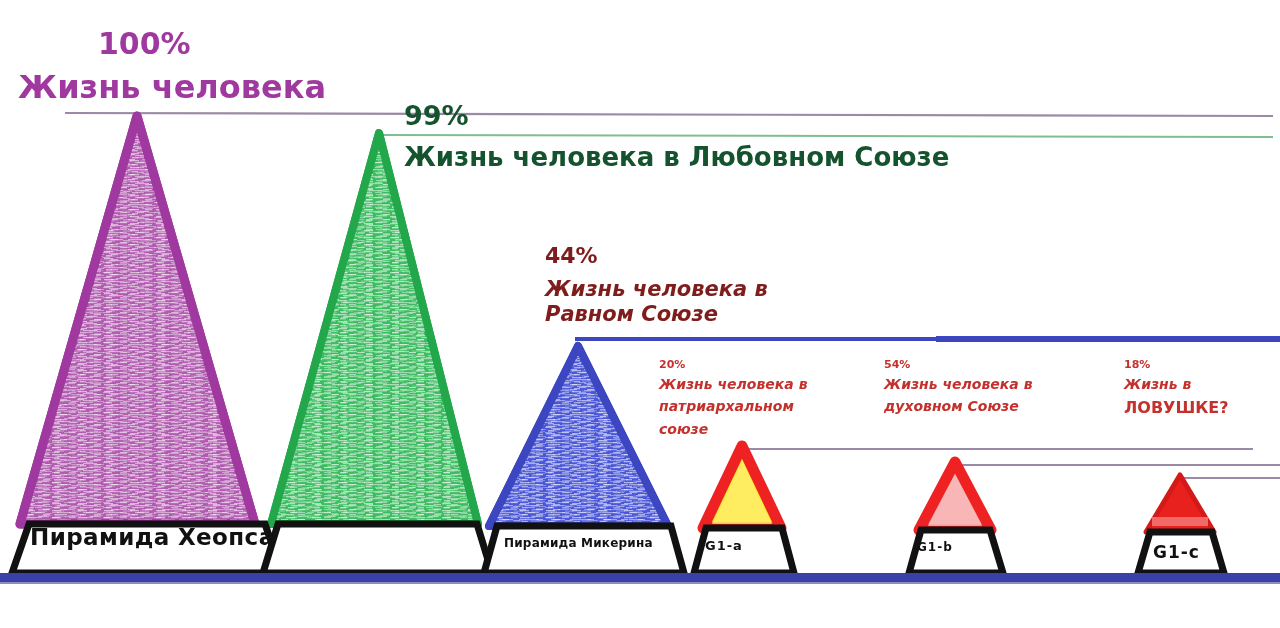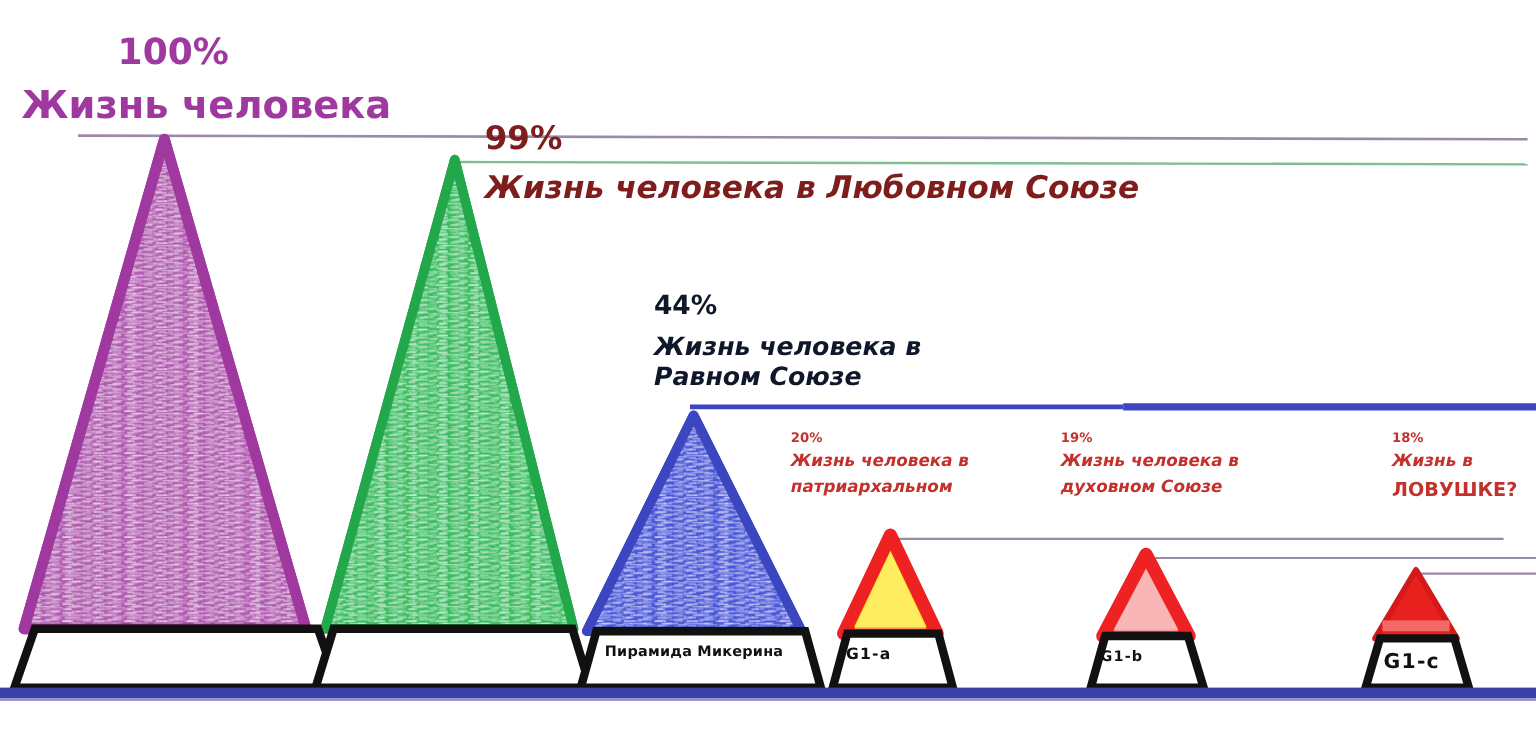--- a/index.html
+++ b/index.html
@@ -12,36 +12,36 @@
   svg.layer{position:absolute;left:0;top:0;width:1280px;height:628px;overflow:visible;}
   .lbl{position:absolute;white-space:nowrap;font-weight:bold;line-height:1.18;}
   .pct{font-weight:bold;}
 
   
   .g-purple{color:#A0399F;}
   #pct-100{left:98px;top:14px;font-size:30px;}
   #txt-100{left:18px;top:57px;font-size:32px;}
 
   
-  .g-green{color:#7f1d1d;}
+  .g-green{color:#14532d;}
   #pct-99{left:404px;top:88px;font-size:27px;}
-  #txt-99{left:404px;top:130px;font-size:26px;font-style:italic;}
+  #txt-99{left:404px;top:130px;font-size:26px;}
 
   
-  .g-blue{color:#0f172a;}
+  .g-blue{color:#7f1d1d;}
   #pct-44{left:545px;top:231px;font-size:22px;}
   #txt-44{left:545px;top:265px;font-size:21px;font-style:italic;}
 
   
   .g-red{color:#C4302B;}
   .red-blk{font-size:14px;line-height:1.58;}
   .red-pct{font-size:11px;}
   #red-a{left:659px;top:344px;}
   #red-b{left:884px;top:344px;}
-  #red-c{left:1124px;top:344px;margin-left:36px;}
+  #red-c{left:1124px;top:344px;}
   .red-ital{font-style:italic;}
   .red-caps{font-size:16px;}
 
   
   .base-cap{
     position:absolute;white-space:nowrap;color:#111111;
     font-weight:bold;text-align:center;
   }
   #cap-1{left:30px;top:512px;font-size:23px;letter-spacing:.4px;}
   #cap-2{left:288px;top:521px;font-size:19px;letter-spacing:.3px;}
@@ -140,32 +140,34 @@
   <div class="lbl pct g-blue" id="pct-44">44%</div>
   <div class="lbl g-blue" id="txt-44">
     <div>Жизнь человека в</div>
     <div>Равном Союзе</div>
   </div>
 
   <div class="lbl g-red red-blk" id="red-a">
     <div class="red-pct">20%</div>
     <div class="red-ital">Жизнь человека в</div>
     <div class="red-ital">патриархальном</div>
+    <div class="red-ital">союзе</div>
   </div>
 
   <div class="lbl g-red red-blk" id="red-b">
-    <div class="red-pct">19%</div>
+    <div class="red-pct">54%</div>
     <div class="red-ital">Жизнь человека в</div>
     <div class="red-ital">духовном Союзе</div>
   </div>
 
   <div class="lbl g-red red-blk" id="red-c">
     <div class="red-pct">18%</div>
     <div class="red-ital">Жизнь в</div>
     <div class="red-caps">ЛОВУШКЕ?</div>
   </div>
 
+  <div class="base-cap" id="cap-1">Пирамида Хеопса</div>
   <div class="base-cap" id="cap-3">Пирамида Микерина</div>
   <div class="base-cap" id="cap-4">G1-a</div>
   <div class="base-cap" id="cap-5">G1-b</div>
   <div class="base-cap" id="cap-6">G1-c</div>
 
 </div>
 
 </body></html>

